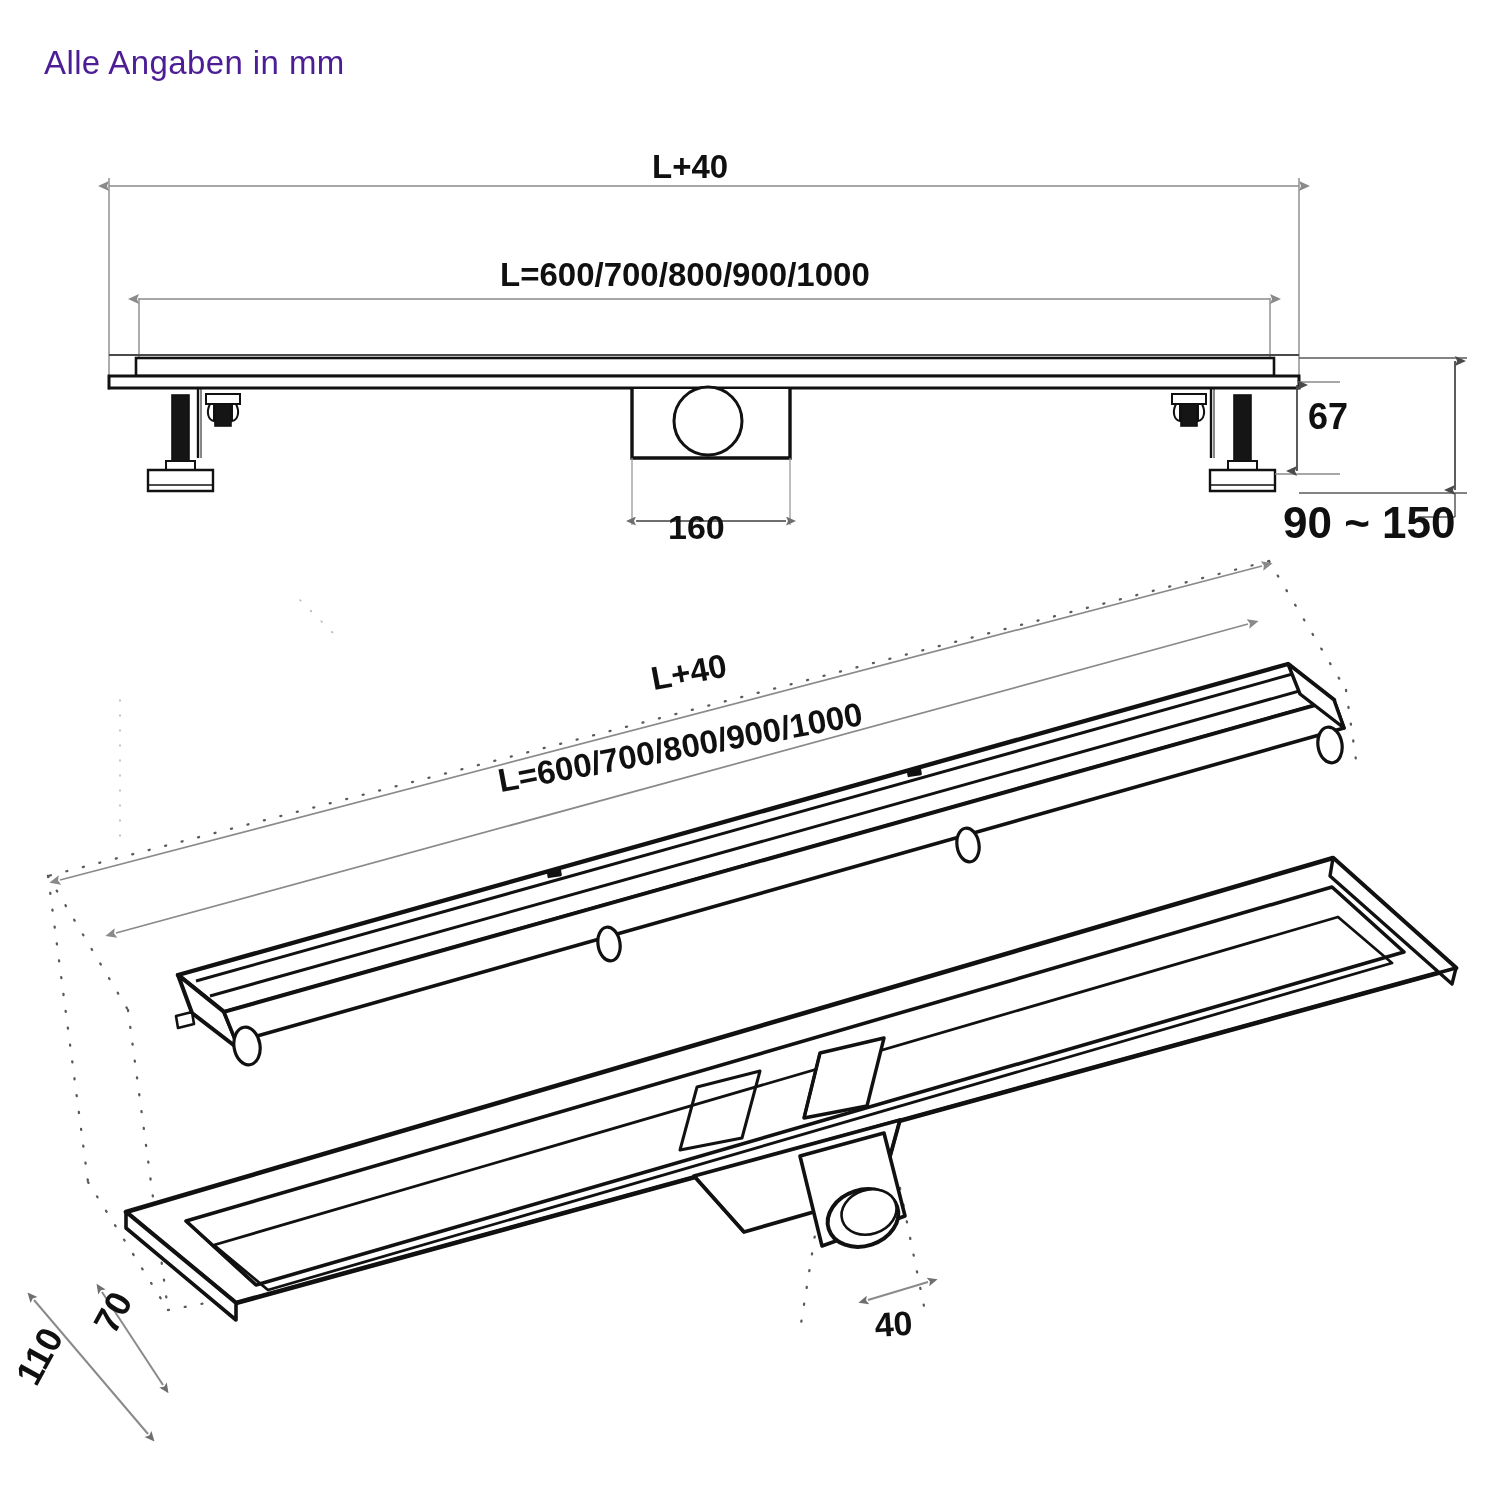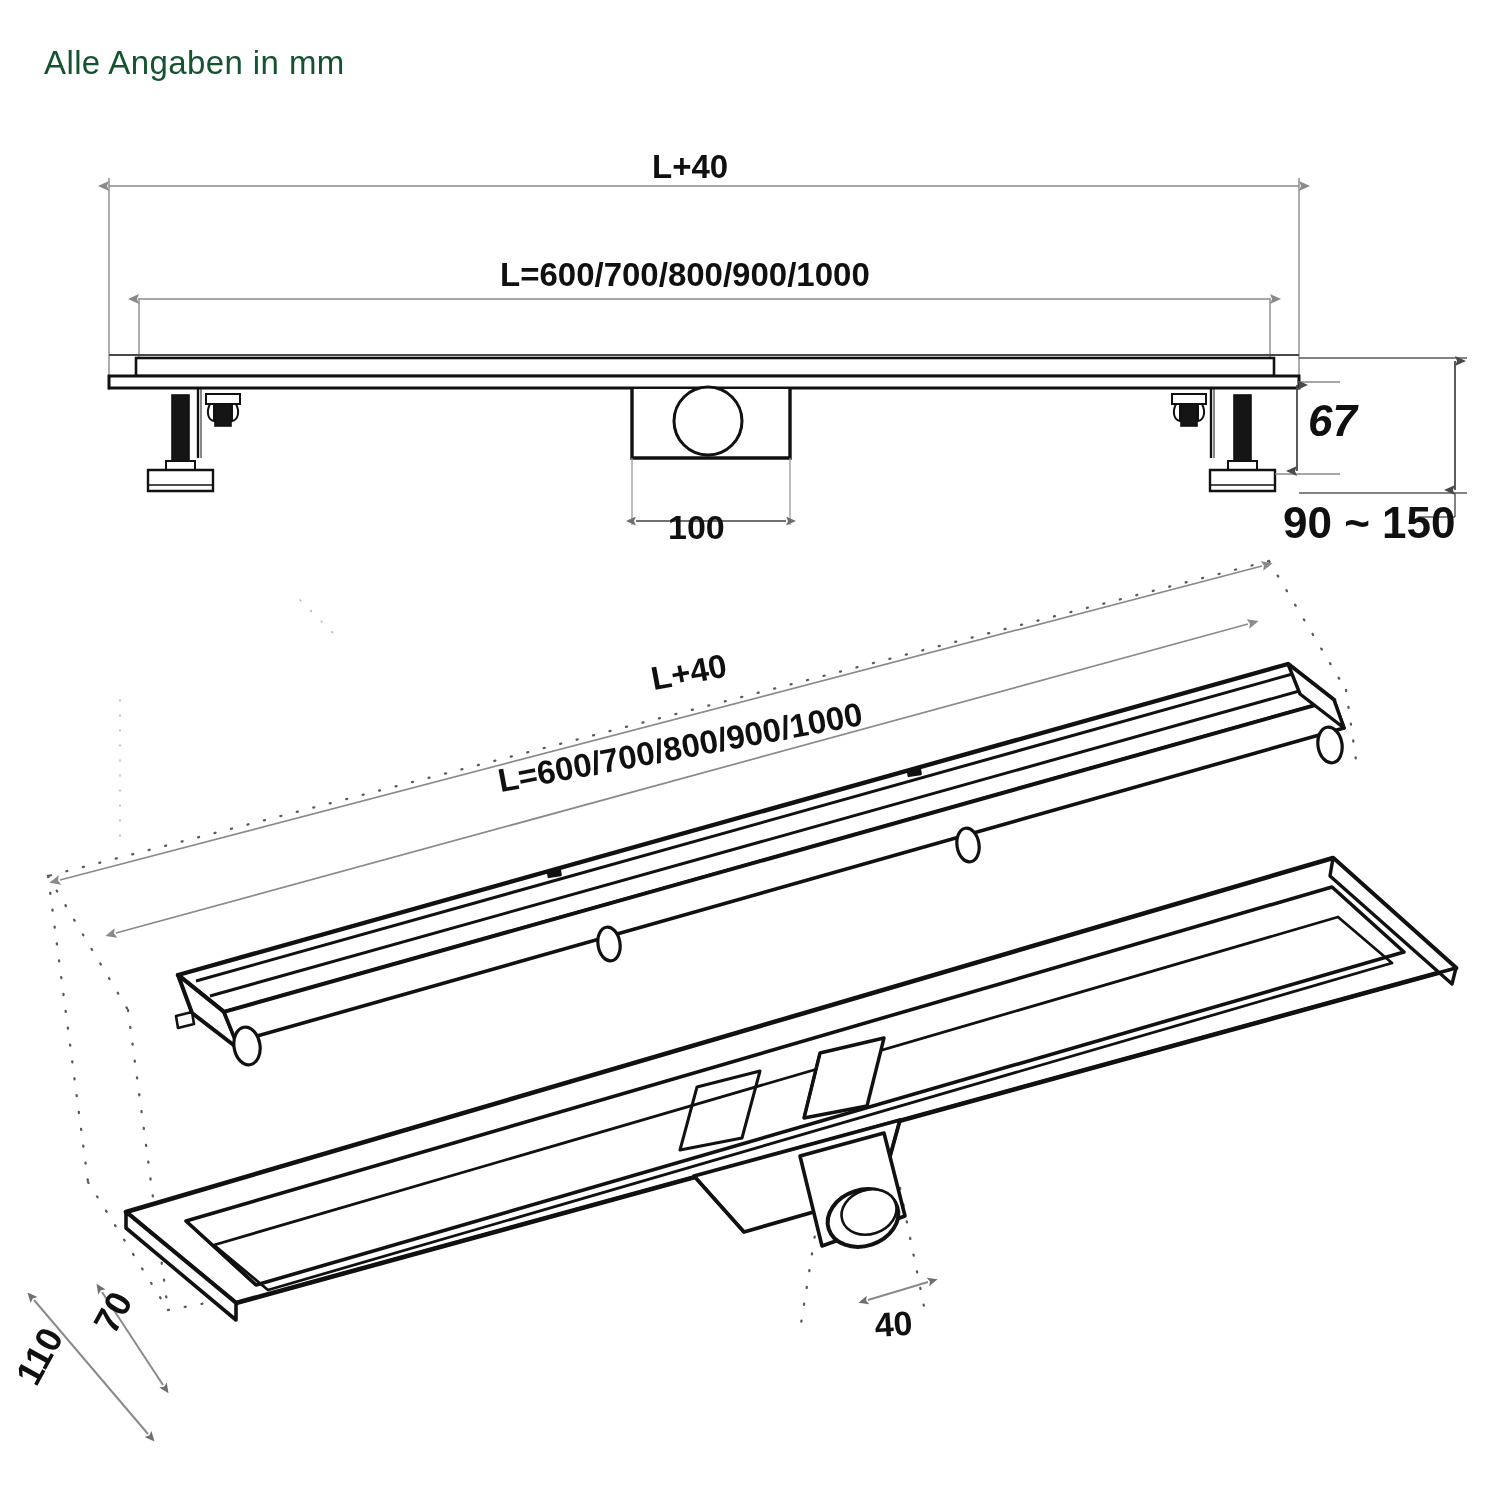--- a/index.html
+++ b/index.html
@@ -10,21 +10,21 @@
     color:#111;
     position:relative;
   }
   #sheet{position:absolute;left:0;top:0;width:1500px;height:1500px;}
   svg#drawing{position:absolute;left:0;top:0;width:1500px;height:1500px;display:block;}
 
   .note-title{
     position:absolute;
     font-size:33px;
     letter-spacing:0.4px;
-    color:#14532d;
+    color:#4c1d95;
     white-space:nowrap;
   }
   .dim-label{
     position:absolute;
     font-weight:bold;
     color:#101010;
     white-space:nowrap;
     font-size:31px;
   }
   .dim-label.big{font-size:33px;}
@@ -244,23 +244,23 @@
       <g>
         <line x1="868" y1="1300" x2="928" y2="1282" stroke="#8a8a8a" stroke-width="2" marker-start="url(#arrLd)" marker-end="url(#arrRd)"></line>
       </g>
     </g>
   </svg>
 
   <div class="dim-label big" style="left:652px;top:148px;">L+40</div>
 
   <div class="dim-label big" style="left:500px;top:256px;">L=600/700/800/900/1000</div>
 
-  <div class="dim-label" style="left:668px;top:508px;font-size:34px;">100</div>
-
-  <div class="dim-label" style="left:1308px;top:396px;font-size:44px;font-style:italic;">67</div>
+  <div class="dim-label" style="left:668px;top:508px;font-size:34px;">160</div>
+
+  <div class="dim-label" style="left:1308px;top:396px;font-size:36px;">67</div>
 
   <div class="dim-label" style="left:1283px;top:498px;font-size:44px;">90 ~ 150</div>
 
   <div class="dim-label big iso" style="left:655px;top:660px;transform:rotate(-10.5deg);">L+40</div>
 
   <div class="dim-label big iso" style="left:502px;top:762px;transform:rotate(-10.5deg);">L=600/700/800/900/1000</div>
 
   <div class="dim-label iso" style="left:122px;top:1298px;font-size:36px;transform:rotate(-61deg);">70</div>
 
   <div class="dim-label iso" style="left:44px;top:1350px;font-size:36px;transform:rotate(-61deg);">110</div>

